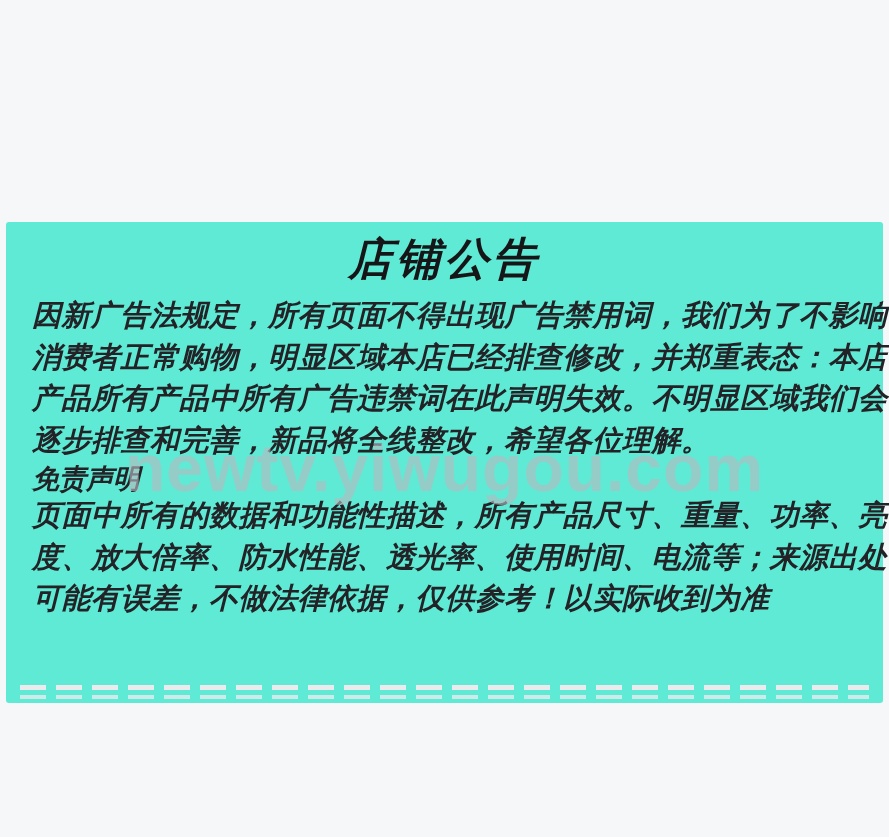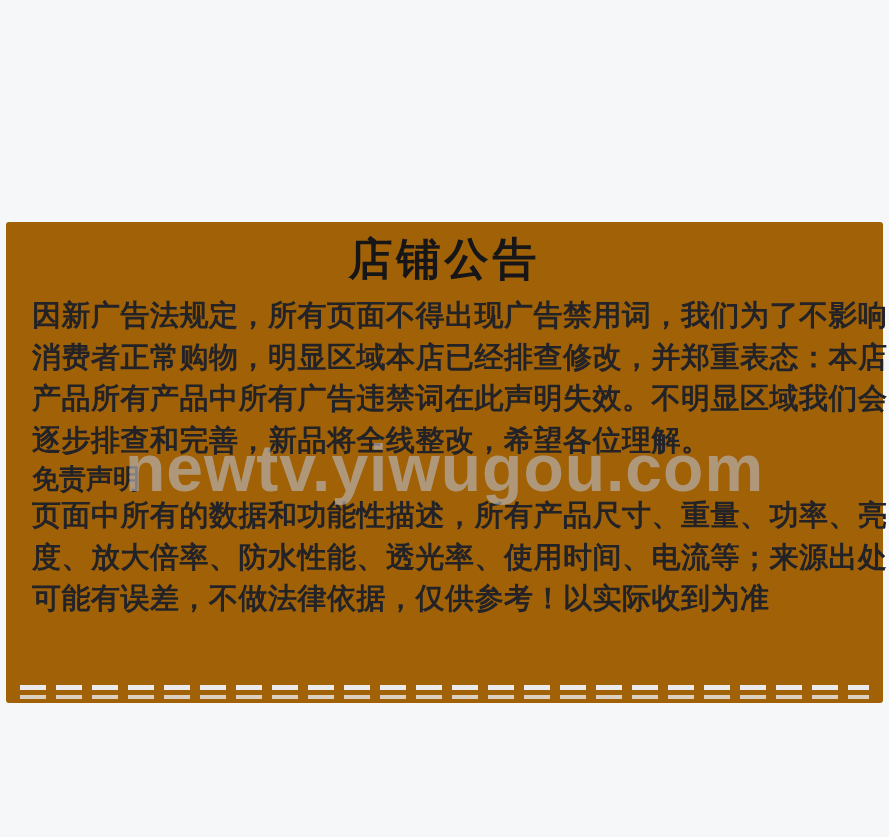--- a/index.html
+++ b/index.html
@@ -13,23 +13,24 @@
     font-family: "Liberation Sans", sans-serif;
     position: relative;
     overflow: hidden;
   }
   .card {
     position: absolute;
     left: 6px;
     top: 222px;
     width: 877px;
     height: 481px;
-    background: #a16207;
+    background: #5eead4;
     border-radius: 3px;
     box-sizing: border-box;
+    font-style: italic;
   }
   .title {
     margin: 12px 0 0 0;
     text-align: center;
     font-size: 44px;
     line-height: 50px;
     font-weight: 700;
     color: #161618;
     letter-spacing: 4px;
   }

